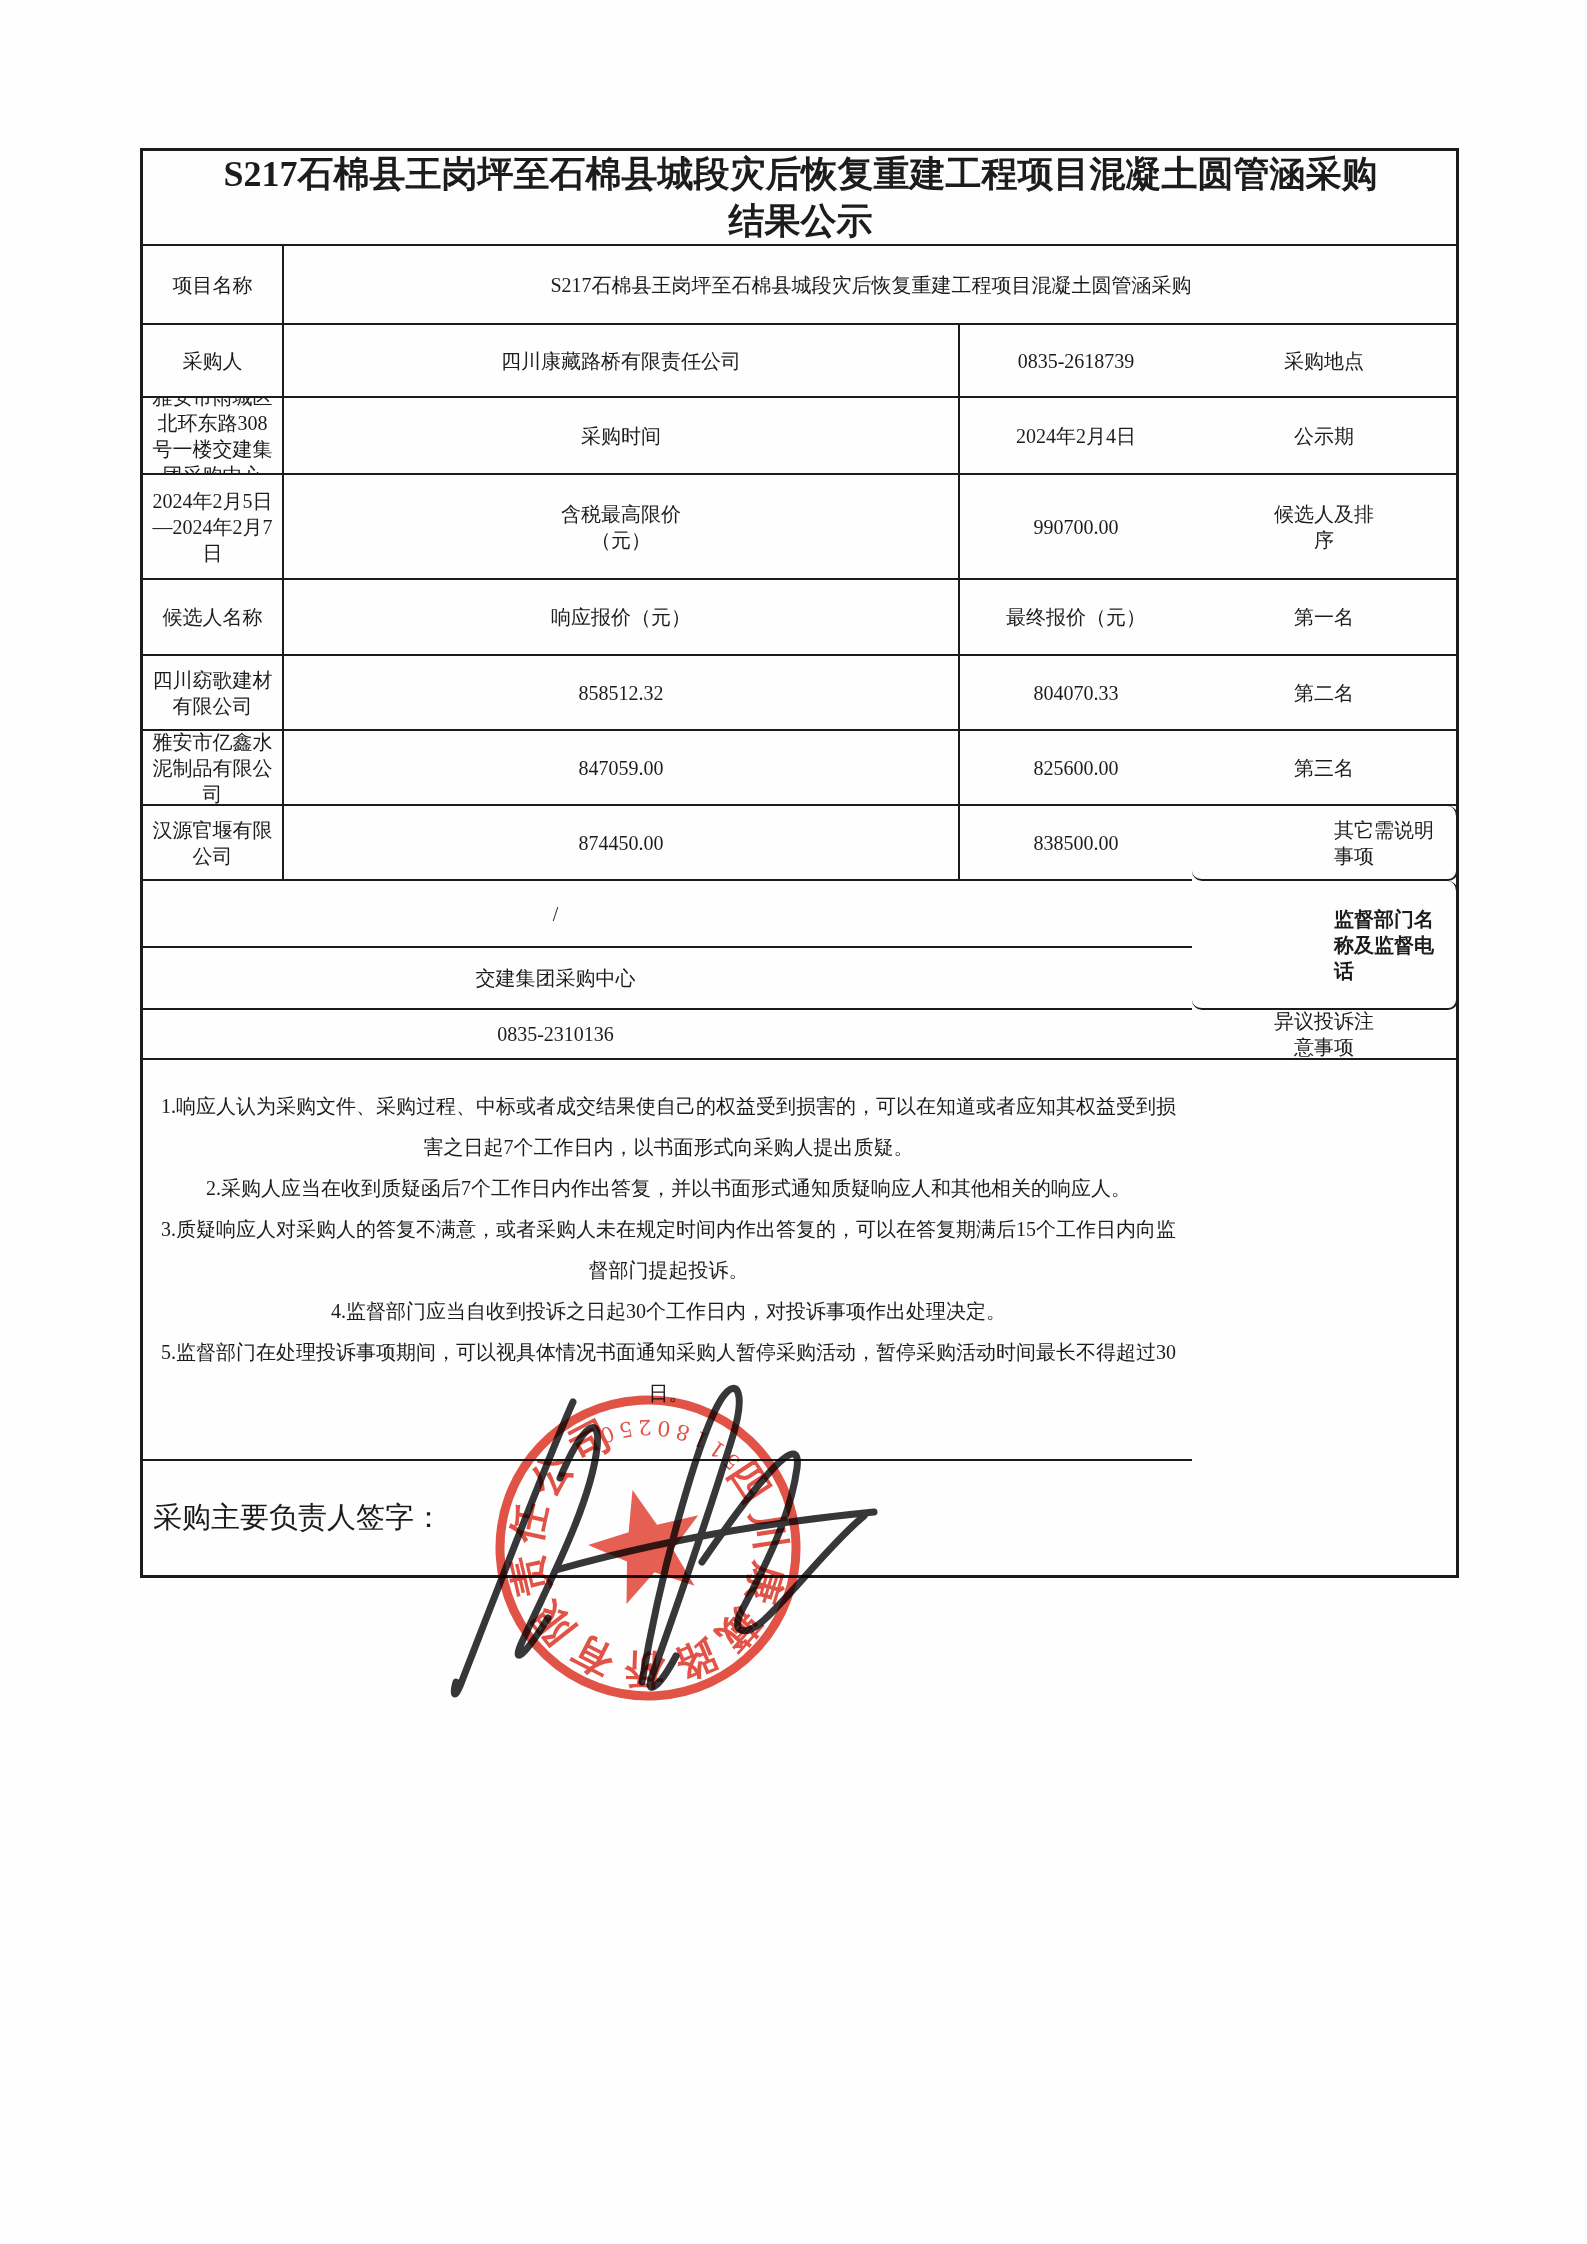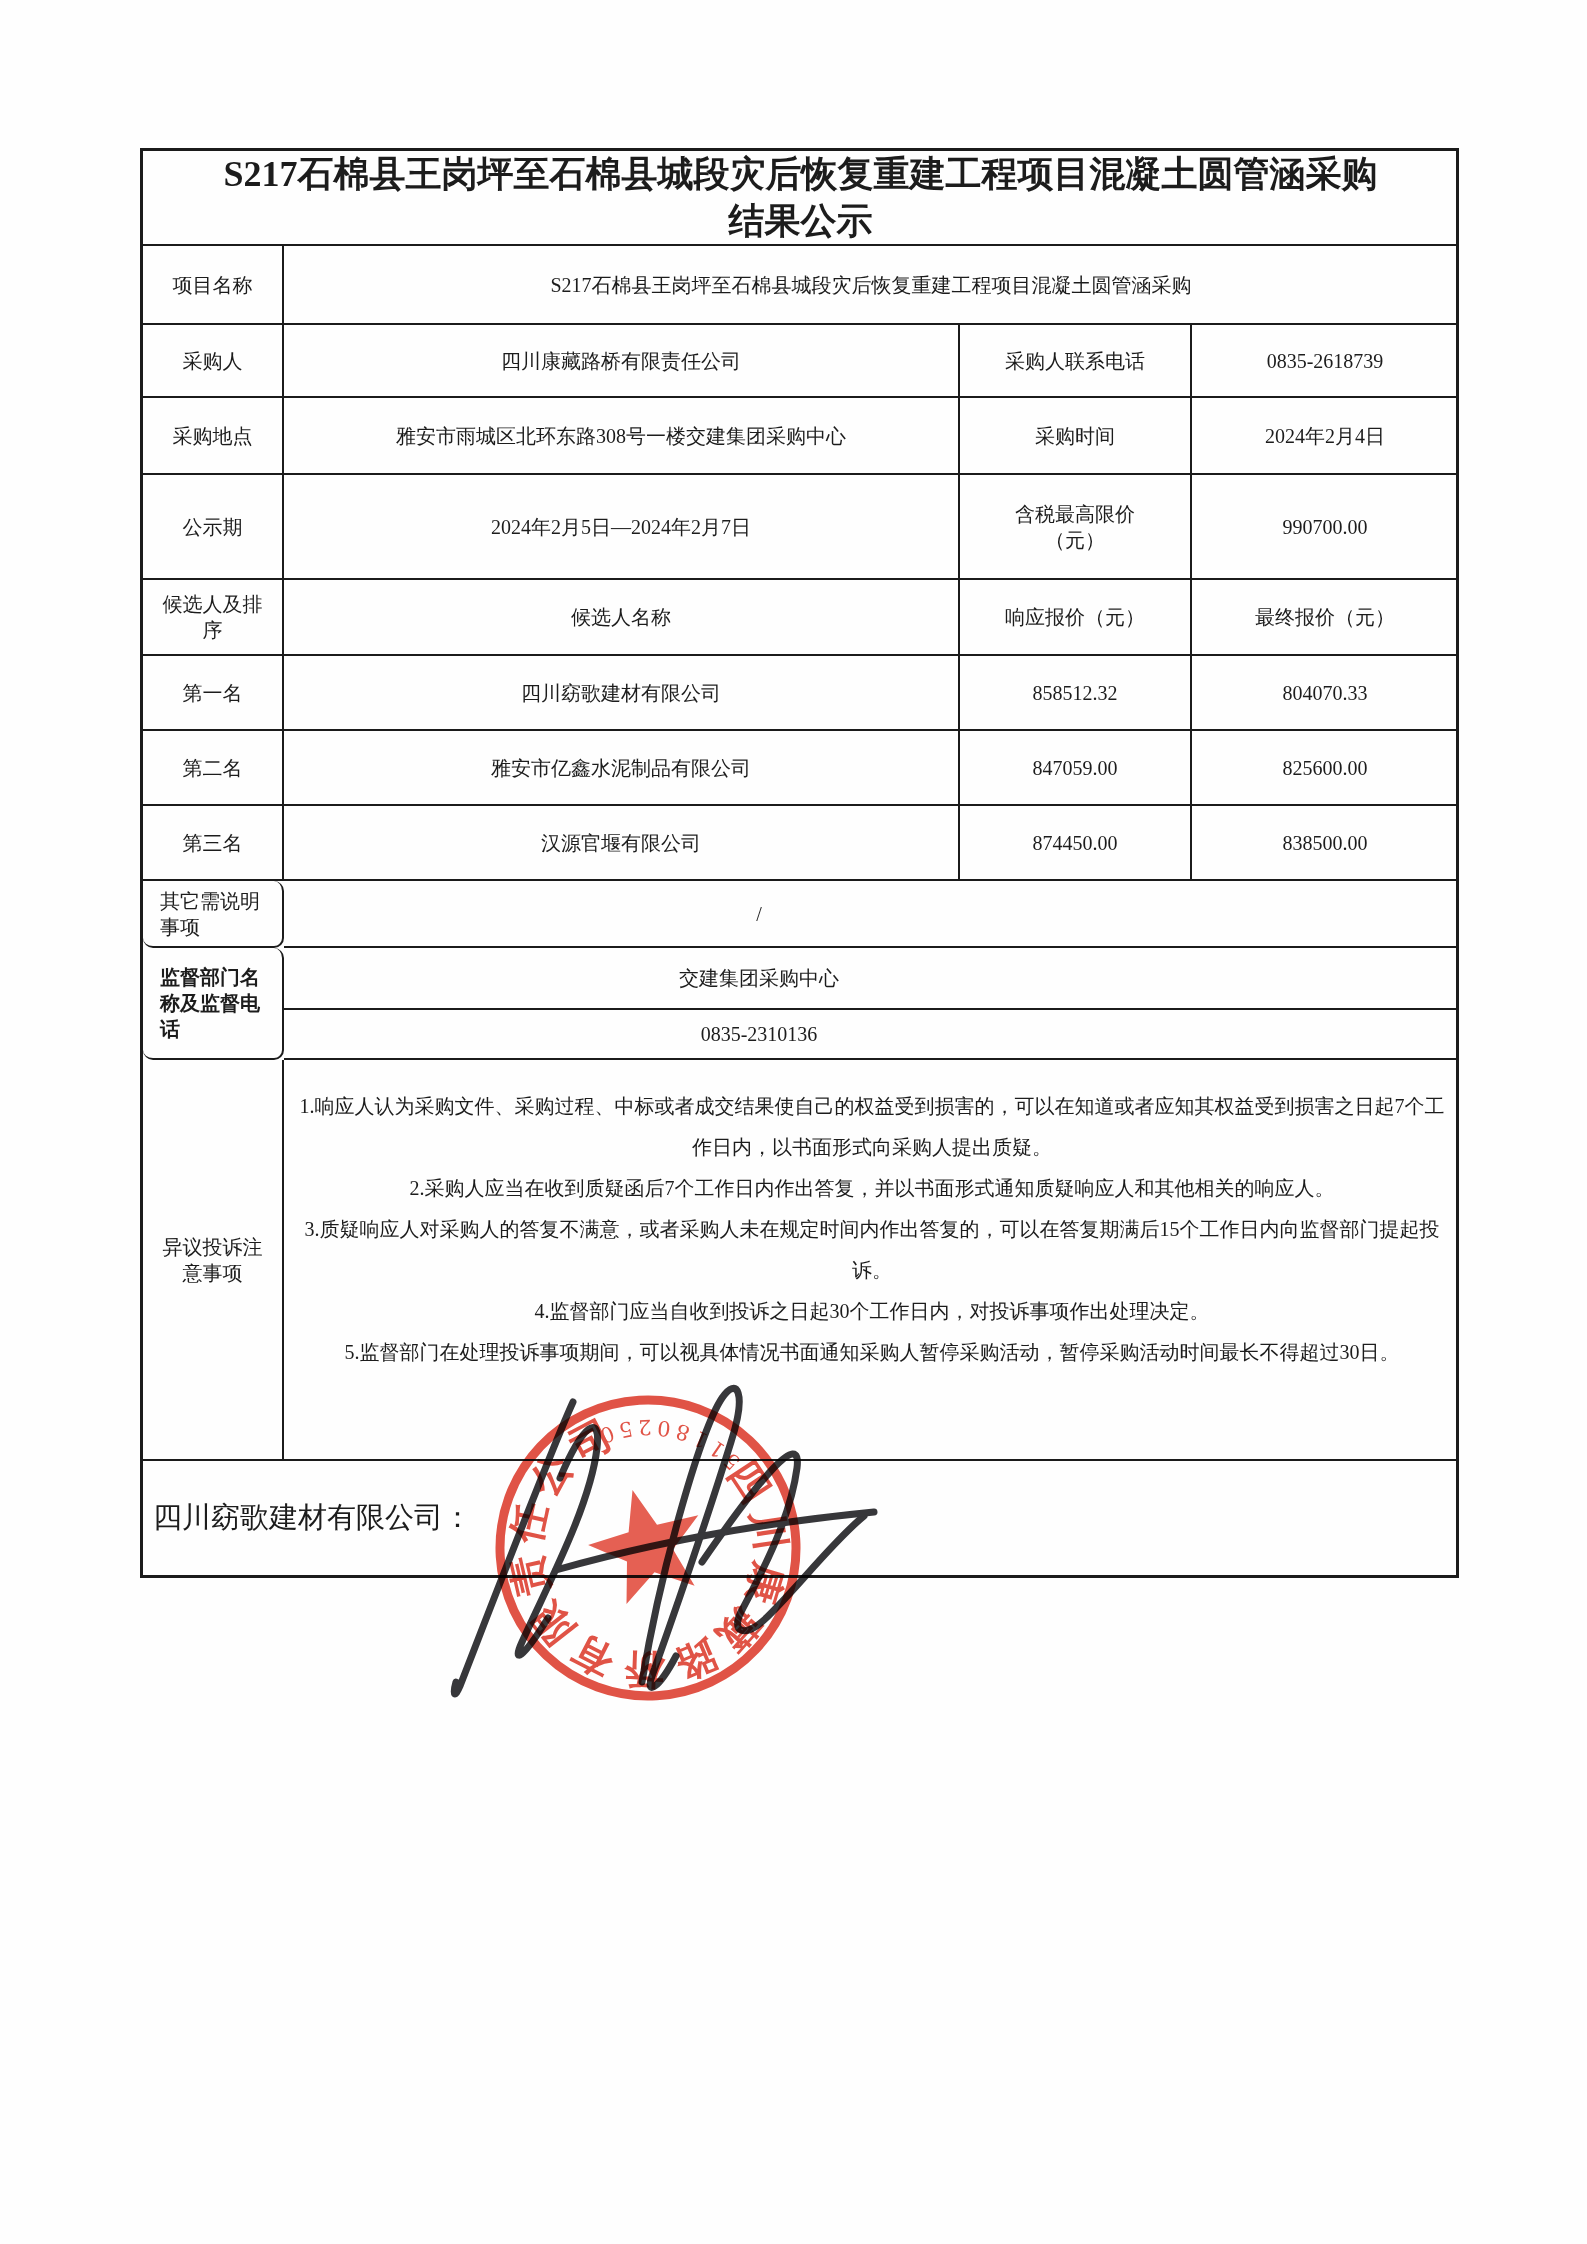--- a/index.html
+++ b/index.html
@@ -55,21 +55,20 @@
 
     <div class="cell label-cell">
       <div class="lw">项目名称</div>
     </div>
     <div class="cell span3 no-br">S217石棉县王岗坪至石棉县城段灾后恢复重建工程项目混凝土圆管涵采购</div>
 
     <div class="cell label-cell">
       <div class="lw">采购人</div>
     </div>
     <div class="cell">四川康藏路桥有限责任公司</div>
-    <div class="cell">采购人联系电话</div>
     <div class="cell no-br">0835-2618739</div>
 
     <div class="cell label-cell">
       <div class="lw">采购地点</div>
     </div>
     <div class="cell">雅安市雨城区北环东路308号一楼交建集团采购中心</div>
     <div class="cell">采购时间</div>
     <div class="cell no-br">2024年2月4日</div>
 
     <div class="cell label-cell">
@@ -119,21 +118,21 @@
     </div>
     <div class="cell span3 no-br notice-cell">
       <div>1.响应人认为采购文件、采购过程、中标或者成交结果使自己的权益受到损害的，可以在知道或者应知其权益受到损害之日起7个工作日内，以书面形式向采购人提出质疑。</div>
       <div>2.采购人应当在收到质疑函后7个工作日内作出答复，并以书面形式通知质疑响应人和其他相关的响应人。</div>
       <div>3.质疑响应人对采购人的答复不满意，或者采购人未在规定时间内作出答复的，可以在答复期满后15个工作日内向监督部门提起投诉。</div>
       <div>4.监督部门应当自收到投诉之日起30个工作日内，对投诉事项作出处理决定。</div>
       <div>5.监督部门在处理投诉事项期间，可以视具体情况书面通知采购人暂停采购活动，暂停采购活动时间最长不得超过30日。</div>
     </div>
 
     <div class="cell span4 no-br no-bb sign-cell">
-      <span>四川窈歌建材有限公司：</span>
+      <span>采购主要负责人签字：</span>
     </div>
 
   </div>
 
   <svg class="overlay stamp-svg" style="left:388px; top:1288px;" width="520" height="520" viewBox="0 0 520 520">
     <g opacity="0.87">
       <g transform="rotate(155 260 260)">
         <circle cx="260" cy="260" r="148" fill="none" stroke="#dd3a2b" stroke-width="9"></circle>
         <path id="seal-company-path" d="M158.5 296.9 A108 108 0 1 1 361.5 223.1 A108 108 0 1 1 158.5 296.9" fill="none"></path>
         <path id="seal-serial-path" d="M134 282 A128 128 0 0 0 260 388" fill="none"></path>

